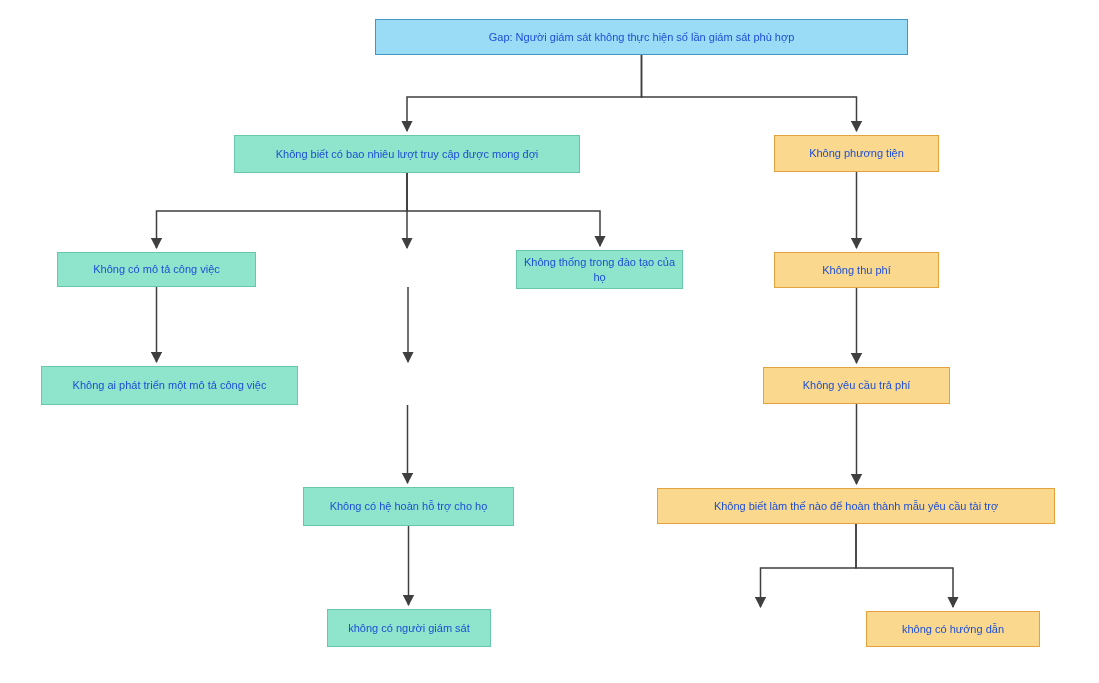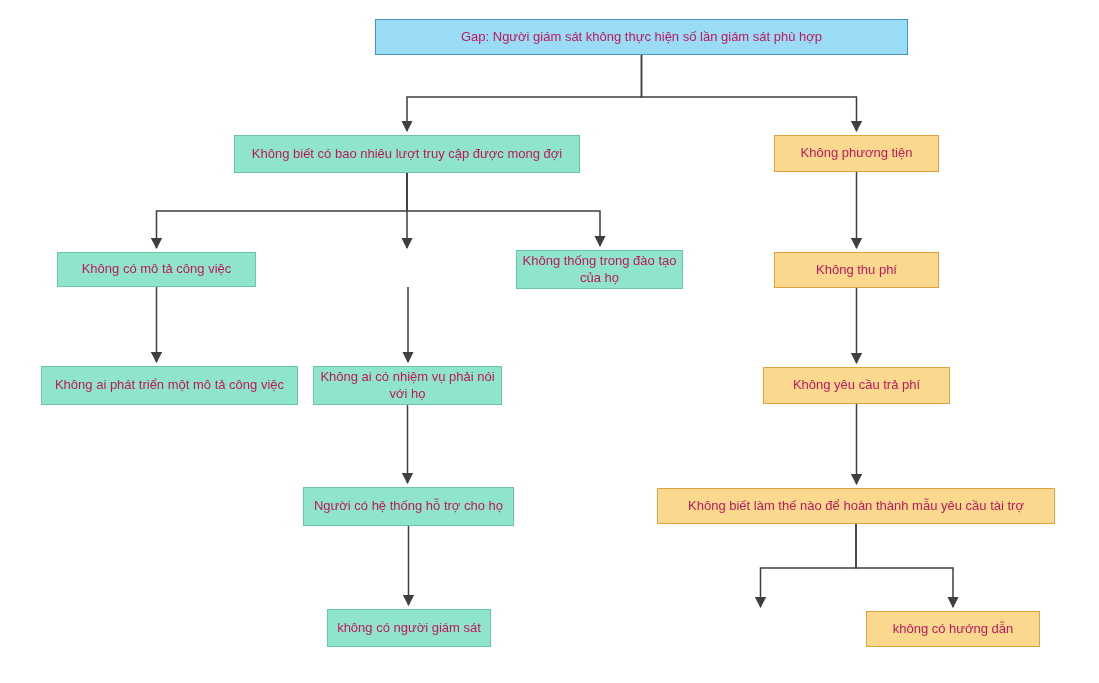--- a/index.html
+++ b/index.html
@@ -21,23 +21,23 @@
     top: 0;
     pointer-events: none;
   }
   .node {
     position: absolute;
     box-sizing: border-box;
     display: flex;
     align-items: center;
     justify-content: center;
     text-align: center;
-    font-size: 13px;
+    font-size: 11px;
     line-height: 1.3;
-    color: #be185d;
+    color: #1d4ed8;
     padding: 12px 5px;
     cursor: default;
   }
   .node.root {
     background: #9adcf5;
     border: 1px solid #4596be;
   }
   .node.cause {
     background: #8fe5cb;
     border: 1px solid #67c6ab;
@@ -88,25 +88,24 @@
 
   <div class="node cause" style="left:57px; top:252px; width:199px; height:35px;">Không có mô tả công việc</div>
 
 
   <div class="node cause" style="left:516px; top:250px; width:167px; height:39px;">Không thống trong đào tạo của họ</div>
 
   <div class="node barrier" style="left:774px; top:252px; width:165px; height:36px;">Không thu phí</div>
 
   <div class="node cause" style="left:26px; top:366px; width:257px; height:39px;margin-left:15px;">Không ai phát triển một mô tả công việc</div>
 
-  <div class="node cause" style="left:313px; top:366px; width:189px; height:39px;">Không ai có nhiệm vụ phải nói với họ</div>
 
   <div class="node barrier" style="left:763px; top:367px; width:187px; height:37px;">Không yêu cầu trả phí</div>
 
-  <div class="node cause" style="left:303px; top:487px; width:211px; height:39px;">Người có hệ thống hỗ trợ cho họ</div>
+  <div class="node cause" style="left:303px; top:487px; width:211px; height:39px;">Không có hệ hoàn hỗ trợ cho họ</div>
 
   <div class="node barrier" style="left:657px; top:488px; width:398px; height:36px;">Không biết làm thế nào để hoàn thành mẫu yêu cầu tài trợ</div>
 
   <div class="node cause" style="left:327px; top:609px; width:164px; height:38px;">không có người giám sát</div>
 
 
   <div class="node barrier" style="left:866px; top:611px; width:174px; height:36px;">không có hướng dẫn</div>
 
 </div>
 

